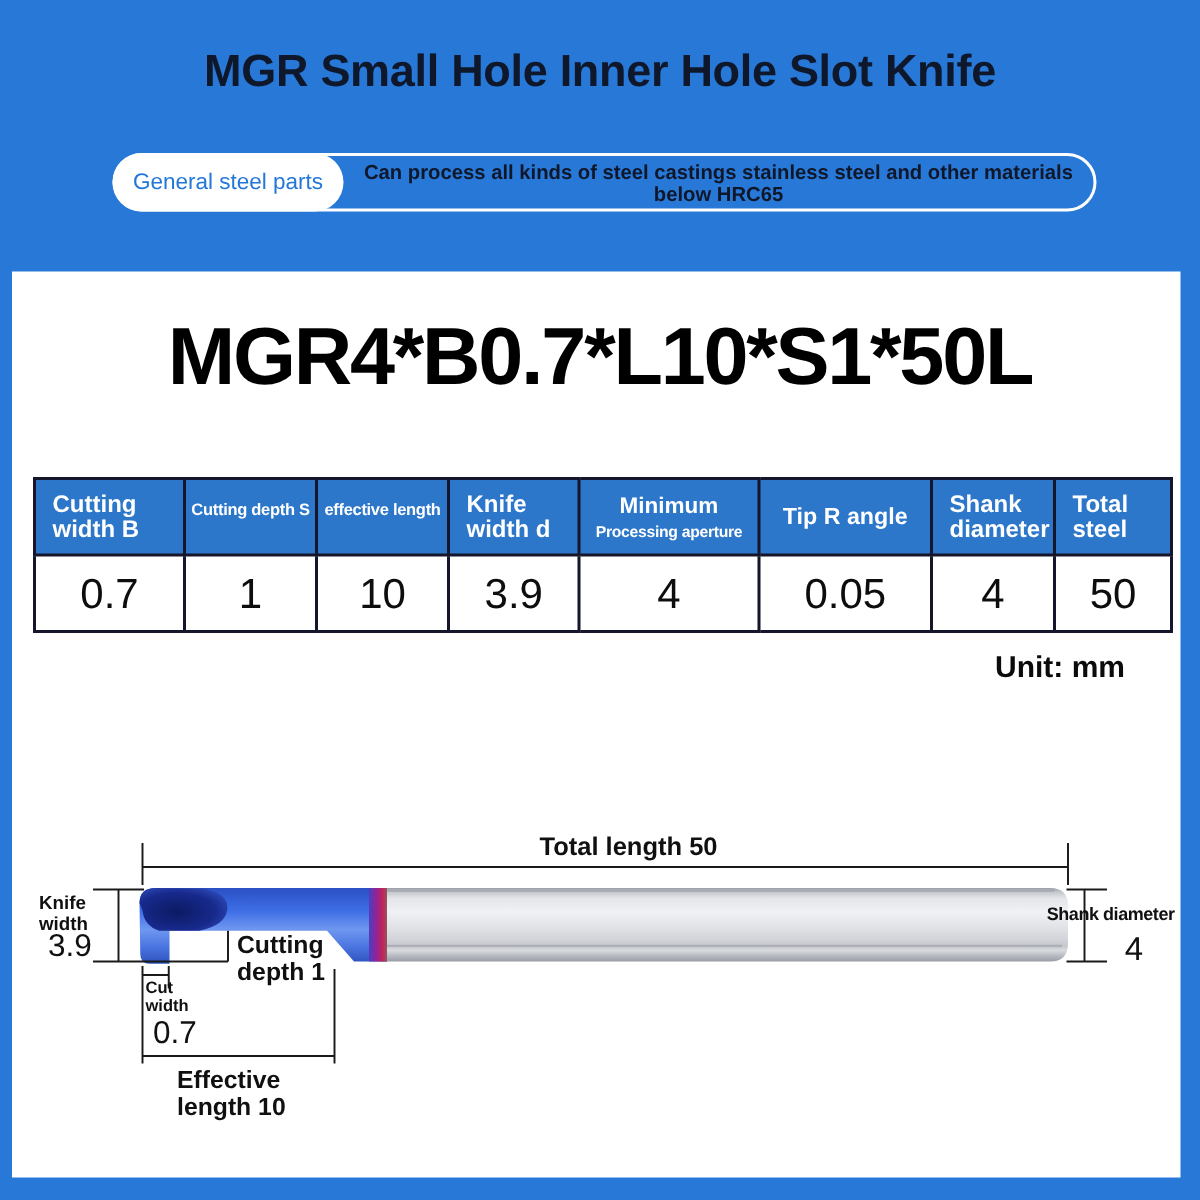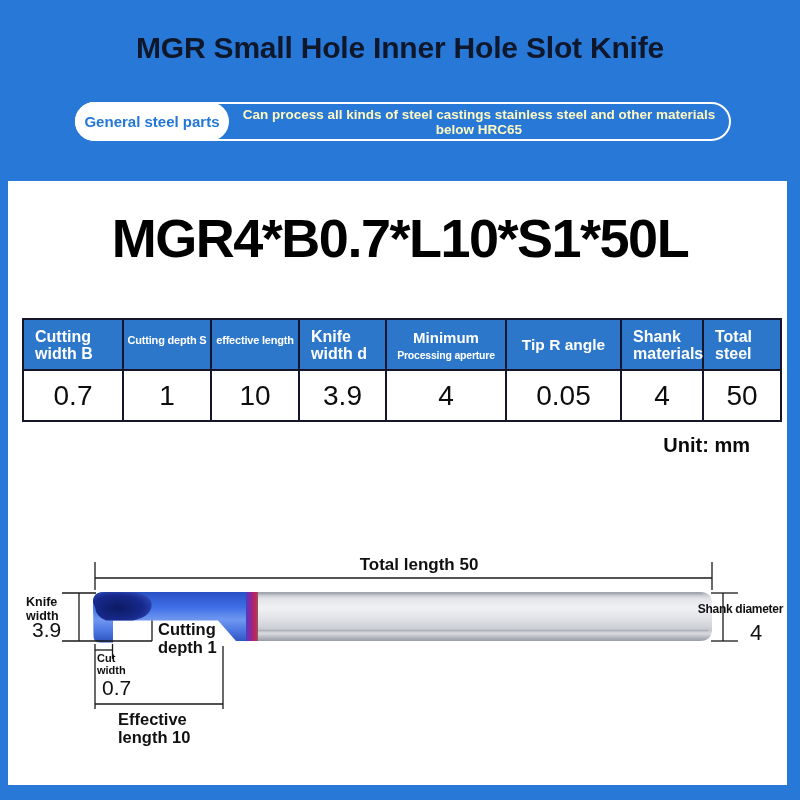--- a/index.html
+++ b/index.html
@@ -14,25 +14,25 @@
 
   
   .pill{
     position:absolute;left:75px;top:102px;width:656px;height:39px;
     box-sizing:border-box;border:2px solid #ffffff;border-radius:21px;
     display:flex;align-items:stretch;
   }
   .pill-tab{
     flex:0 0 154px;margin:-2px 0 -2px -2px;background:#ffffff;border-radius:21px;
     display:flex;align-items:center;justify-content:center;
-    color:#2277d8;font-weight:700;font-size:15px;
+    color:#2277d8;font-weight:400;font-size:15px;
   }
   .pill-desc{
     flex:1;display:flex;align-items:center;justify-content:center;
-    color:#fef9c3;font-weight:700;font-size:13.5px;padding:0 10px;text-align:center;
+    color:#0f172a;font-weight:700;font-size:13.5px;padding:0 10px;text-align:center;
   }
 
   
   .content{position:absolute;left:8px;top:181px;width:779px;height:604px;background:#ffffff;}
 
   .model-title{
     position:absolute;top:206px;left:0;width:100%;text-align:center;
     color:#000000;font-size:54px;font-weight:800;letter-spacing:-1.5px;line-height:1.2;
   }
 
@@ -93,21 +93,21 @@
         <col style="width:78px">
     </colgroup>
     <tbody>
         <tr>
       <th><span>Cutting</span><br><span>width B</span></th>
       <th class="small"><span>Cutting depth S</span></th>
       <th class="small"><span>effective length</span></th>
       <th><span>Knife</span><br><span>width d</span></th>
       <th class="center"><span style="font-size:15px;">Minimum</span><span class="sub">Processing aperture</span></th>
       <th class="center"><span style="font-size:15.5px;">Tip R angle</span></th>
-      <th><span>Shank</span><br><span>materials</span></th>
+      <th><span>Shank</span><br><span>diameter</span></th>
       <th><span>Total</span><br><span>steel</span></th>
     </tr>
     <tr>
       <td>0.7</td>
       <td>1</td>
       <td>10</td>
       <td>3.9</td>
       <td>4</td>
       <td>0.05</td>
       <td>4</td>

